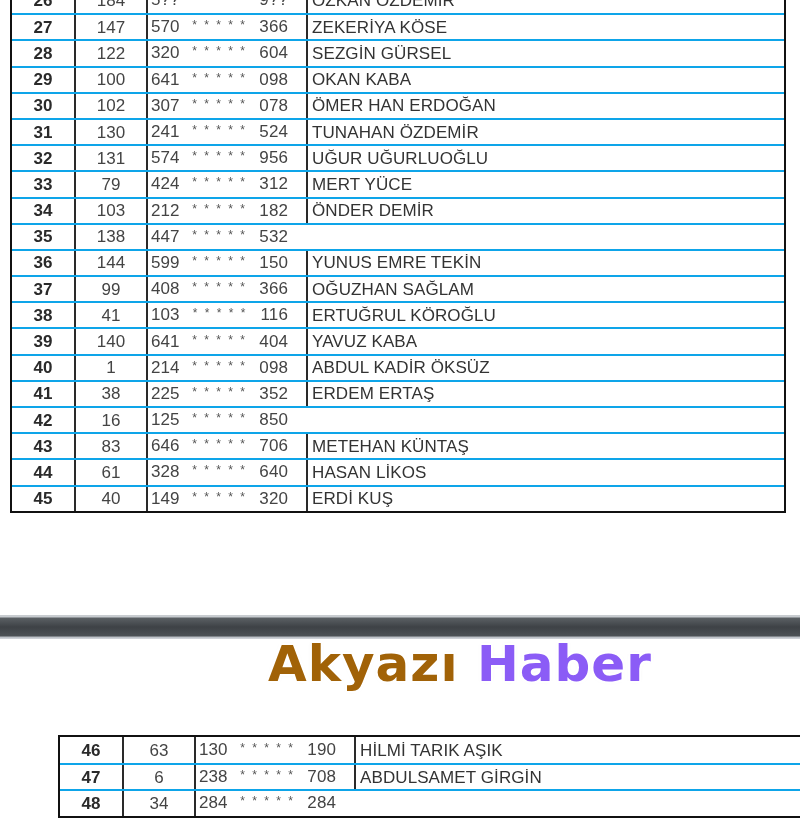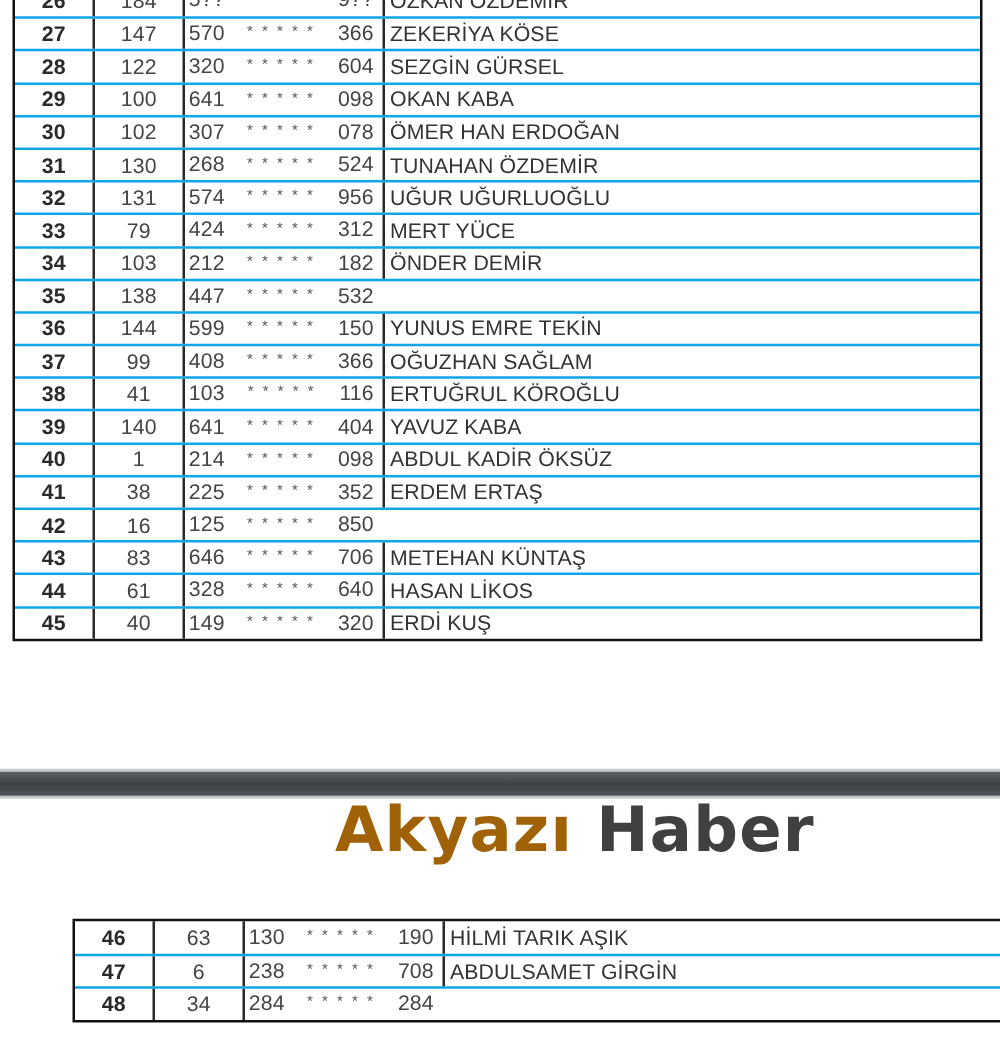--- a/index.html
+++ b/index.html
@@ -24,42 +24,42 @@
   .cell {
     height:100%; box-sizing:border-box;
     display:flex; align-items:center;
     font-size:17px; letter-spacing:0.1px;
     border-left:2px solid #2a2a2a;
     padding-top:1px;
   }
   .cell:first-child { border-left:none; }
   .c-no { width:62px; justify-content:center; font-weight:bold; color:#2a2a2a; }
   .c-lot { width:72px; justify-content:center; color:#444; }
-  .c-tc { width:160px; justify-content:space-between; padding:0 7px 0 3px; color:#444; }
+  .c-tc { width:160px; justify-content:space-between; padding:0 18px 0 3px; color:#444; }
   .c-tc .stars { font-size:12px; letter-spacing:2px; color:#555; position:relative; top:-2px; }
   .c-name { flex:1; padding-left:4px; color:#333; }
 
   #top-table { left:10px; top:-15px; width:776px; }
   #bottom-table { left:12px; top:735px; width:774px;margin-left:46px; }
 
   .separator {
     position:absolute; left:0; top:615px; width:800px; height:24px;
     background:linear-gradient(to bottom,#c8ccd0 0px,#c8ccd0 2px,#5b6064 3px,#3e4246 12px,#4d5256 21px,#b7bcc2 22px,#d5d9dd 24px);
   }
   .watermark {
     position:absolute; left:268px; top:634px; width:380px; height:60px;
     font-family:"DejaVu Sans", sans-serif;
     font-size:50px; font-weight:bold; letter-spacing:1px;
     white-space:nowrap; line-height:60px;
     text-shadow:
       -2px -2px 0 #fff, 2px -2px 0 #fff, -2px 2px 0 #fff, 2px 2px 0 #fff,
       0 0 4px rgba(0,0,0,0.08);
   }
   .wm-a { color:#a16207; }
-  .wm-b { color:#404040; }
+  .wm-b { color:#8b5cf6; }
 </style>
 </head>
 <body>
 
 <div id="top-table" class="tbl">
   <div class="row">
     <div class="cell c-no">26</div>
     <div class="cell c-lot">184</div>
     <div class="cell c-tc">
         <span>5??</span>
@@ -105,21 +105,21 @@
         <span>307</span>
         <span class="stars">* * * * *</span>
         <span>078</span>
       </div>
     <div class="cell c-name">ÖMER HAN ERDOĞAN</div>
   </div>
   <div class="row">
     <div class="cell c-no">31</div>
     <div class="cell c-lot">130</div>
     <div class="cell c-tc">
-        <span>268</span>
+        <span>241</span>
         <span class="stars">* * * * *</span>
         <span>524</span>
       </div>
     <div class="cell c-name">TUNAHAN ÖZDEMİR</div>
   </div>
   <div class="row">
     <div class="cell c-no">32</div>
     <div class="cell c-lot">131</div>
     <div class="cell c-tc">
         <span>574</span>

